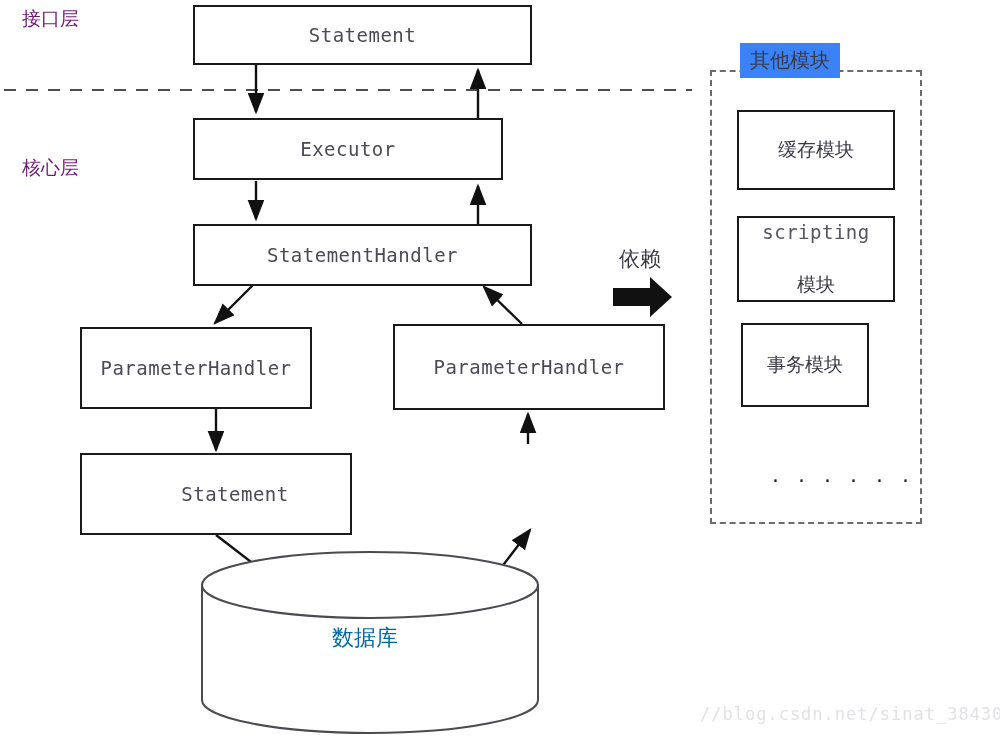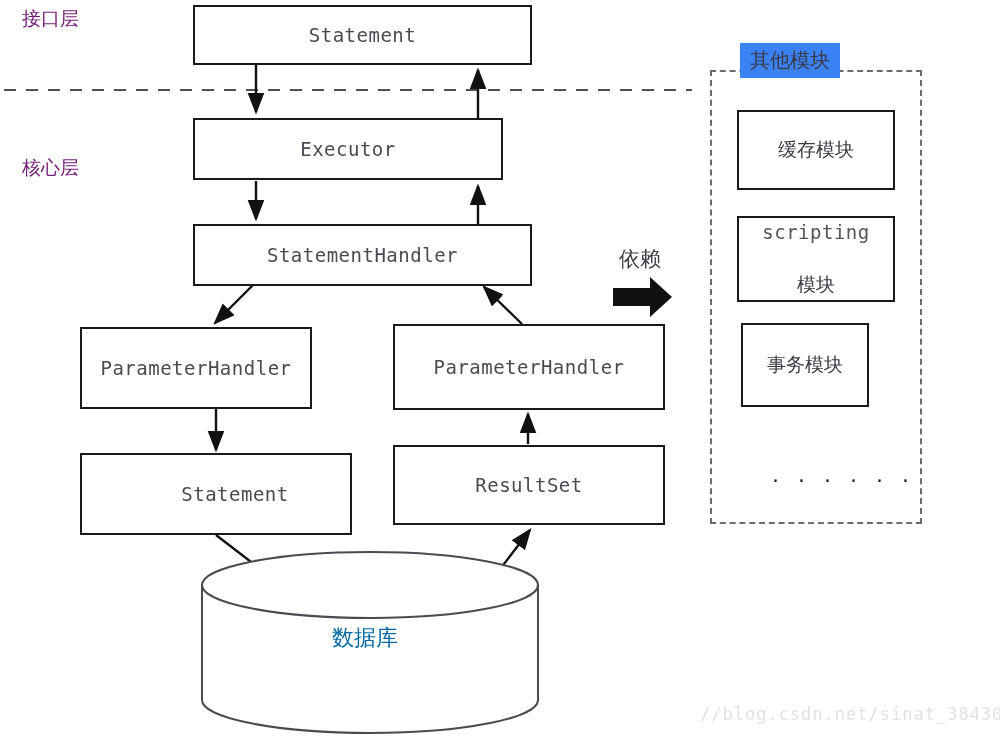--- a/index.html
+++ b/index.html
@@ -178,21 +178,20 @@
   <div class="node-box" style="left:193px; top:118px; width:310px; height:62px;">Executor</div>
 
   <div class="node-box" style="left:193px; top:224px; width:339px; height:62px;">StatementHandler</div>
 
   <div class="node-box" style="left:80px; top:327px; width:232px; height:82px;">ParameterHandler</div>
 
   <div class="node-box" style="left:393px; top:324px; width:272px; height:86px;">ParameterHandler</div>
 
   <div class="node-box" style="left:80px; top:453px; width:272px; height:82px;padding-left:38px;">Statement</div>
 
-  <div class="node-box" style="left:393px; top:445px; width:272px; height:80px;">ResultSet</div>
 
   <div class="db-label" style="left:332px; top:623px;">数据库</div>
 
   <div class="dep-label" style="left:619px; top:245px;">依赖</div>
 
   <div class="dashed-panel" style="left:710px; top:70px; width:212px; height:454px;"></div>
 
   <div class="panel-title" style="left:740px; top:43px;">其他模块</div>
 
   <div class="module-box" style="left:737px; top:110px; width:158px; height:80px;">缓存模块</div>

